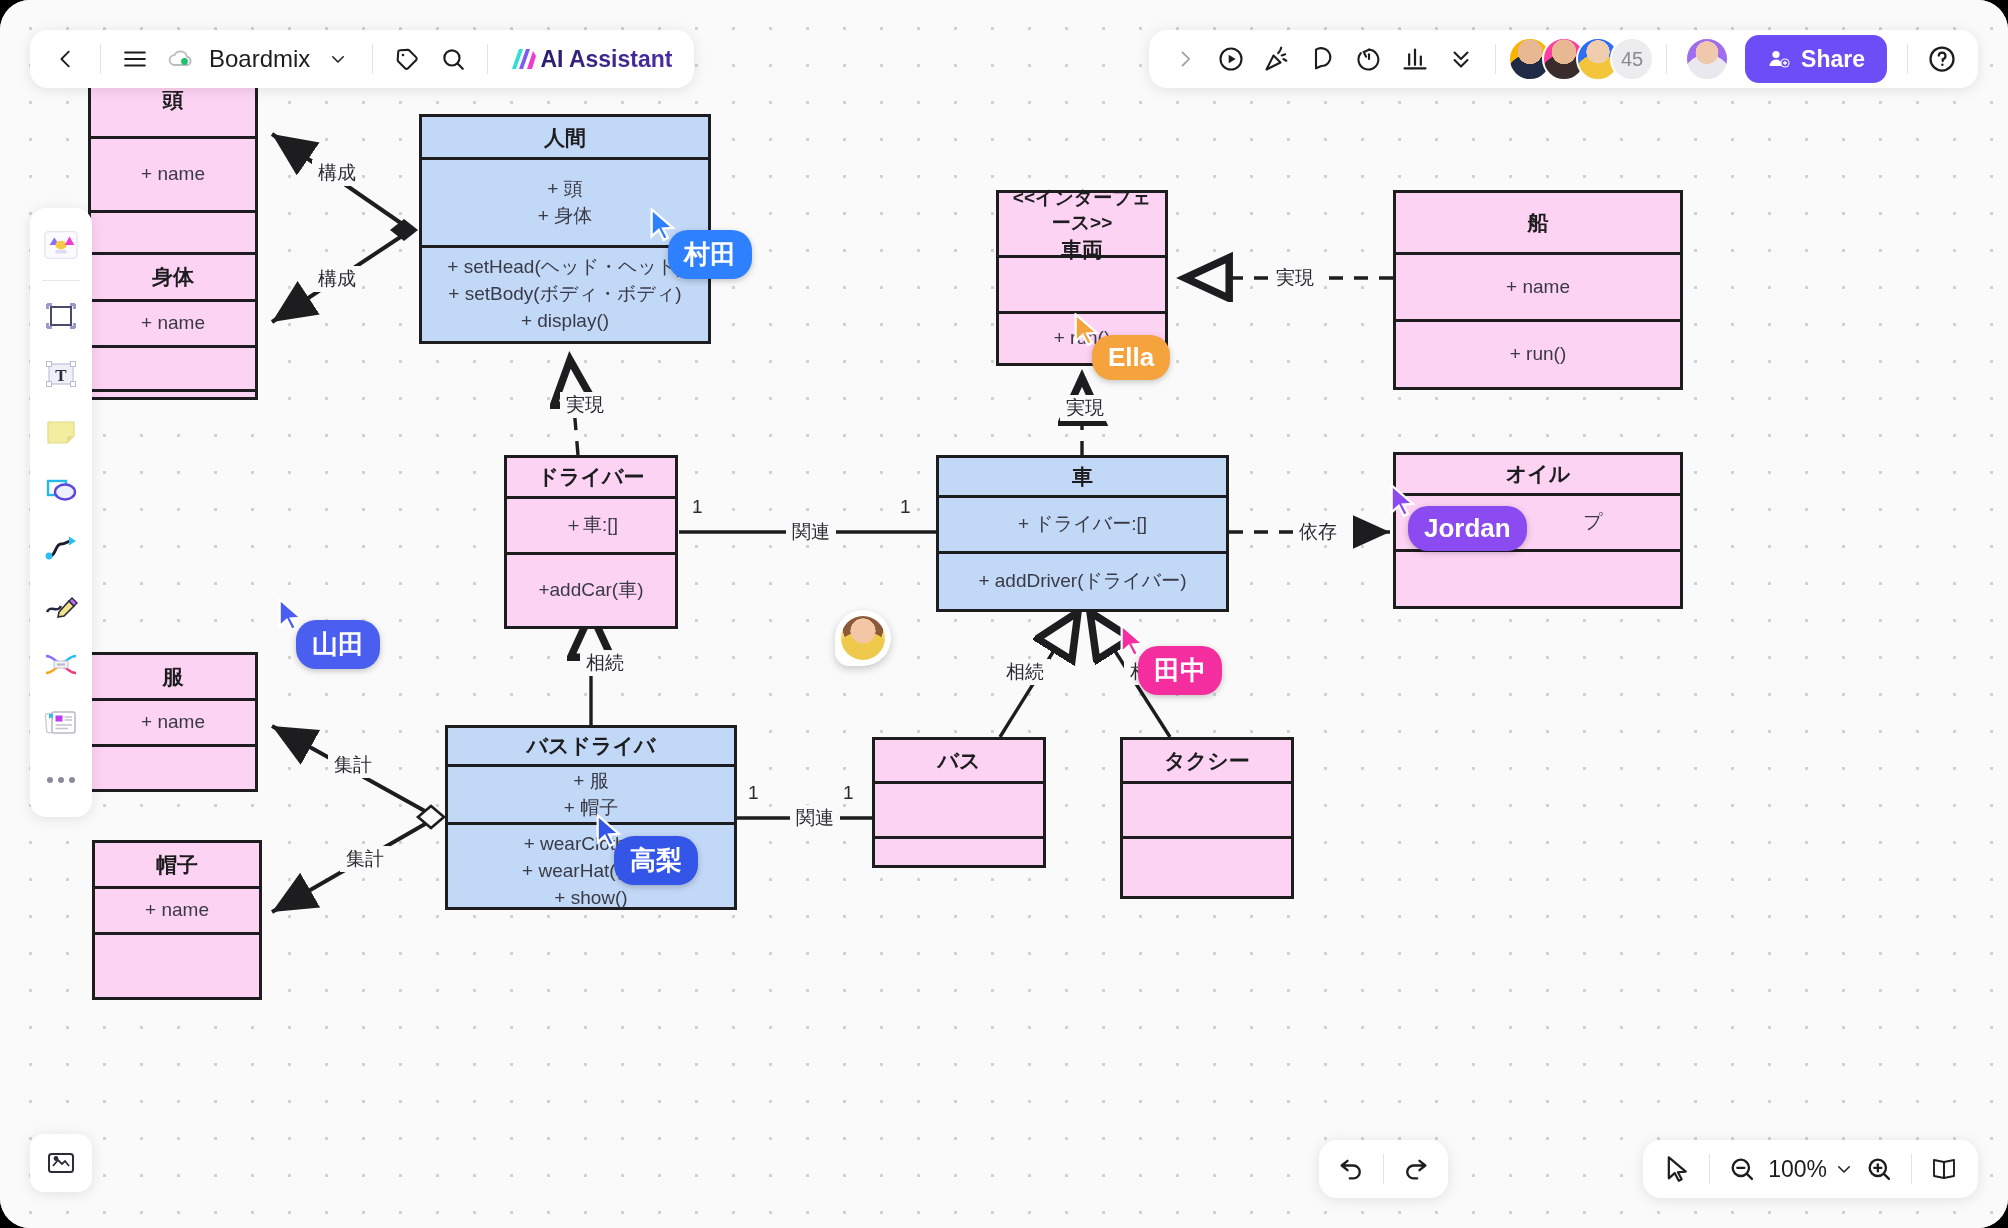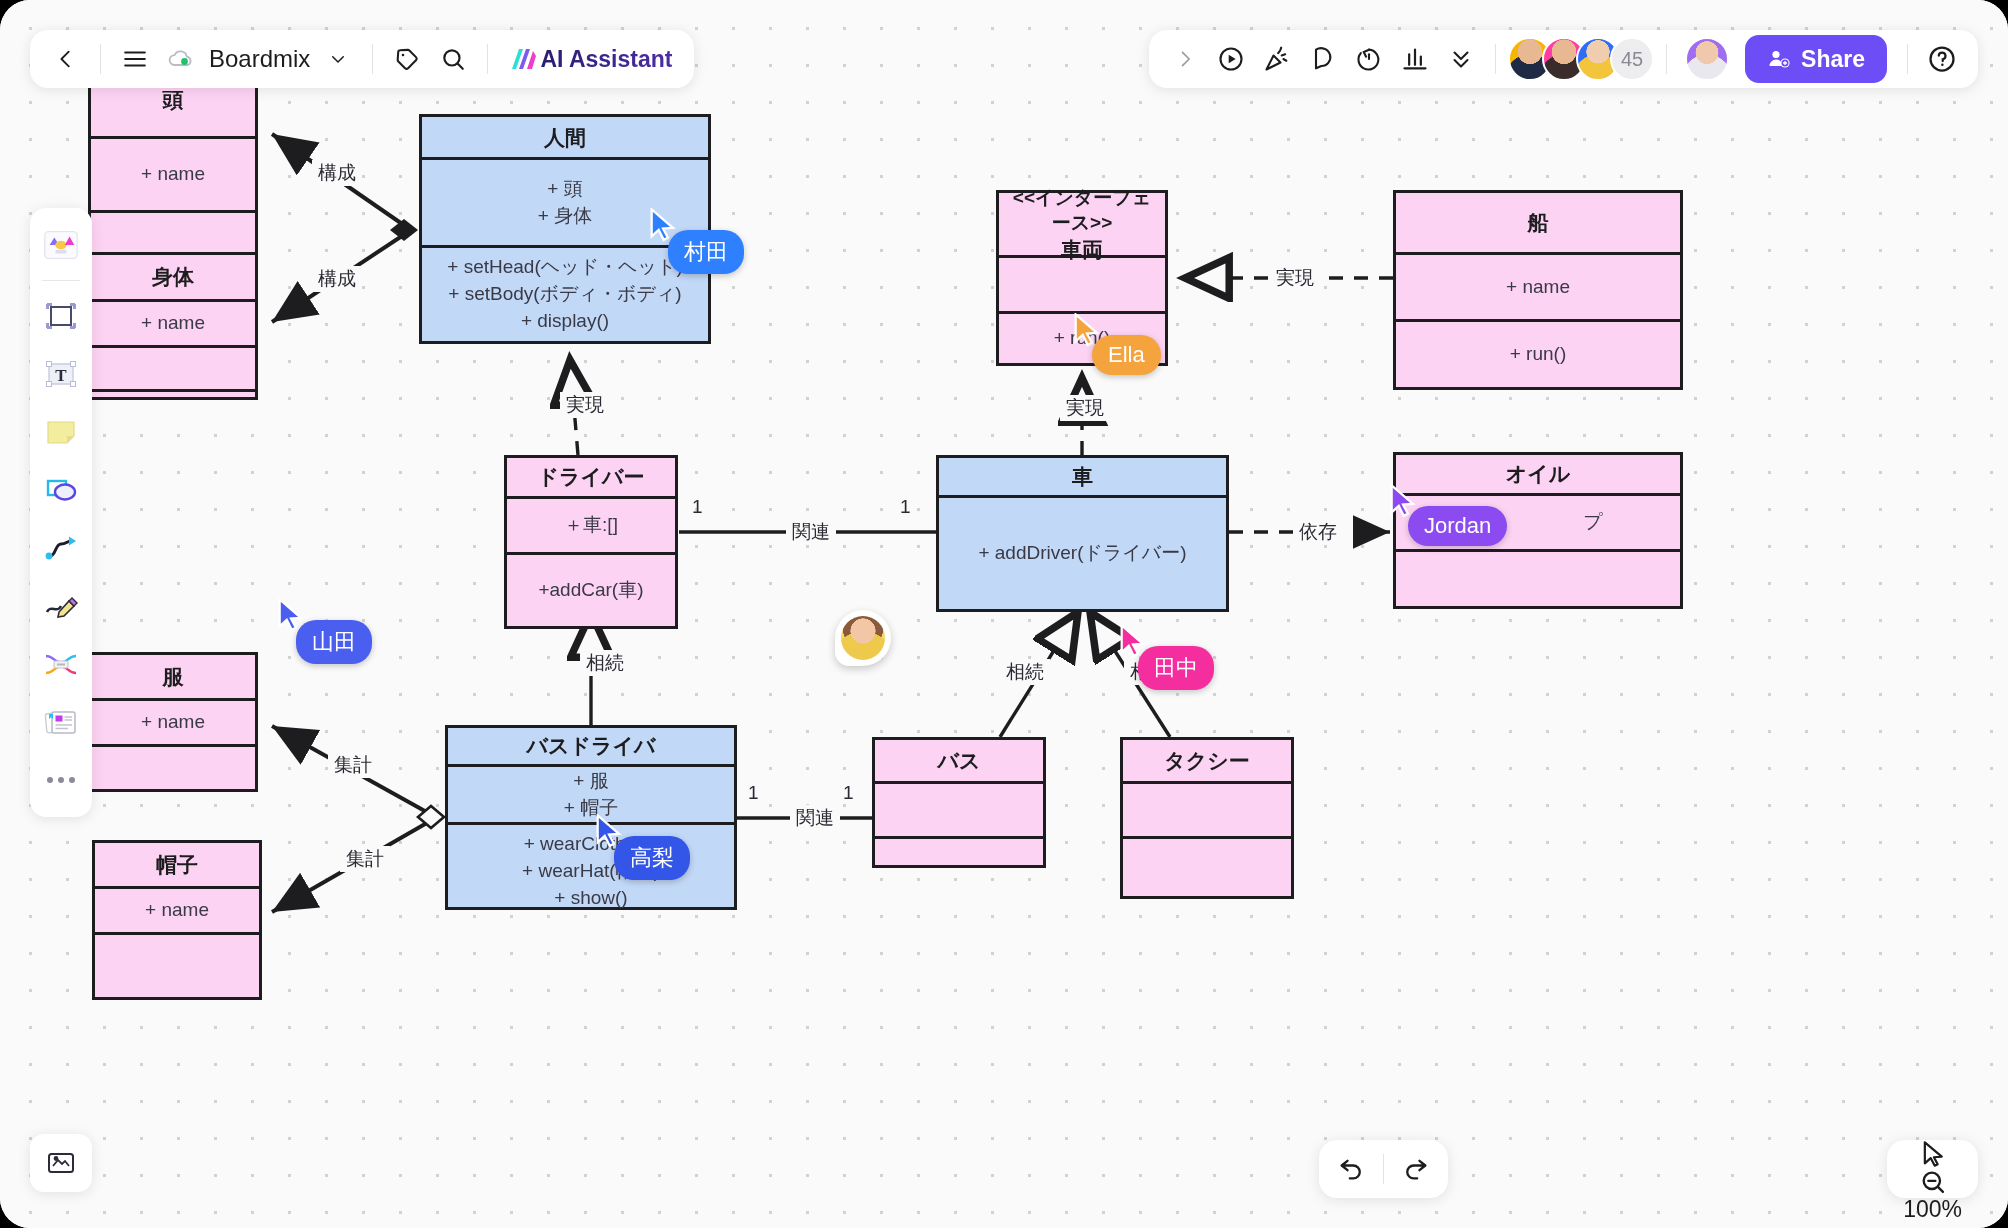--- a/index.html
+++ b/index.html
@@ -53,22 +53,23 @@
     position: absolute; font-size: 19px; color: #2a2a33;
     background: transparent; white-space: nowrap;
   }
   svg.wires { position: absolute; inset: 0; width: 2008px; height: 1228px; pointer-events: none; }
 
   
   .cursor { position: absolute; pointer-events: none; }
   .cursor .tag {
     position: absolute; left: 20px; top: 22px;
     padding: 7px 16px; border-radius: 20px;
-    font-size: 22px; color: #fff; white-space: nowrap;
+    font-size: 26px; color: #fff; white-space: nowrap;
     box-shadow: 0 2px 6px rgba(0,0,0,.22);
+    font-weight: bold;
   }
   .avatar-pin {
     position: absolute; width: 56px; height: 56px;
     background: #fff; border-radius: 50% 50% 50% 14px;
     box-shadow: 0 3px 8px rgba(0,0,0,.2);
     display: flex; align-items: center; justify-content: center;
   }
   .avatar-pin .ph {
     width: 44px; height: 44px; border-radius: 50%;
     background: radial-gradient(circle at 50% 34%, #f3c7a6 0 34%, transparent 35%),
@@ -127,21 +128,21 @@
   .lt-sep { width: 38px; height: 1px; background: #e6e6ea; margin: 4px 0; }
   #minimap-btn {
     position: absolute; left: 30px; bottom: 36px;
     width: 62px; height: 58px; background: #fff; border-radius: 14px;
     box-shadow: 0 2px 14px rgba(0,0,0,.10);
     display: flex; align-items: center; justify-content: center; cursor: pointer;
   }
 
   
   #undobar { right: 560px; bottom: 30px; height: 58px; padding: 0 10px; }
-  #zoombar { right: 30px; bottom: 30px; height: 58px; padding: 0 12px; flex-direction: column; }
+  #zoombar { right: 30px; bottom: 30px; height: 58px; padding: 0 12px; }
   .zoom-val { font-size: 23px; color: #1d1d1f; padding: 0 4px; }
 </style>
 </head>
 <body>
 
 <div id="frame">
 
   <div id="canvas">
 
     <svg class="wires">
@@ -252,20 +253,23 @@
           <span class="mem">＋車:[]</span>
         </div>
       <div class="sec" style="flex:1;">
           <span class="mem">+addCar(車)</span>
         </div>
     </div>
 
     <div class="uml blue" style="left:936px; top:455px; width:293px; height:157px;">
       <div class="sec" style="height:40px;">
           <span class="cls-name">車</span>
+        </div>
+      <div class="sec" style="height:56px;">
+          <span class="mem">+ ドライバー:[]</span>
         </div>
       <div class="sec" style="flex:1;">
           <span class="mem">+ addDriver(ドライバー)</span>
         </div>
     </div>
 
     <div class="uml" style="left:1393px; top:452px; width:290px; height:157px;">
       <div class="sec" style="height:41px;">
           <span class="cls-name">オイル</span>
         </div>

